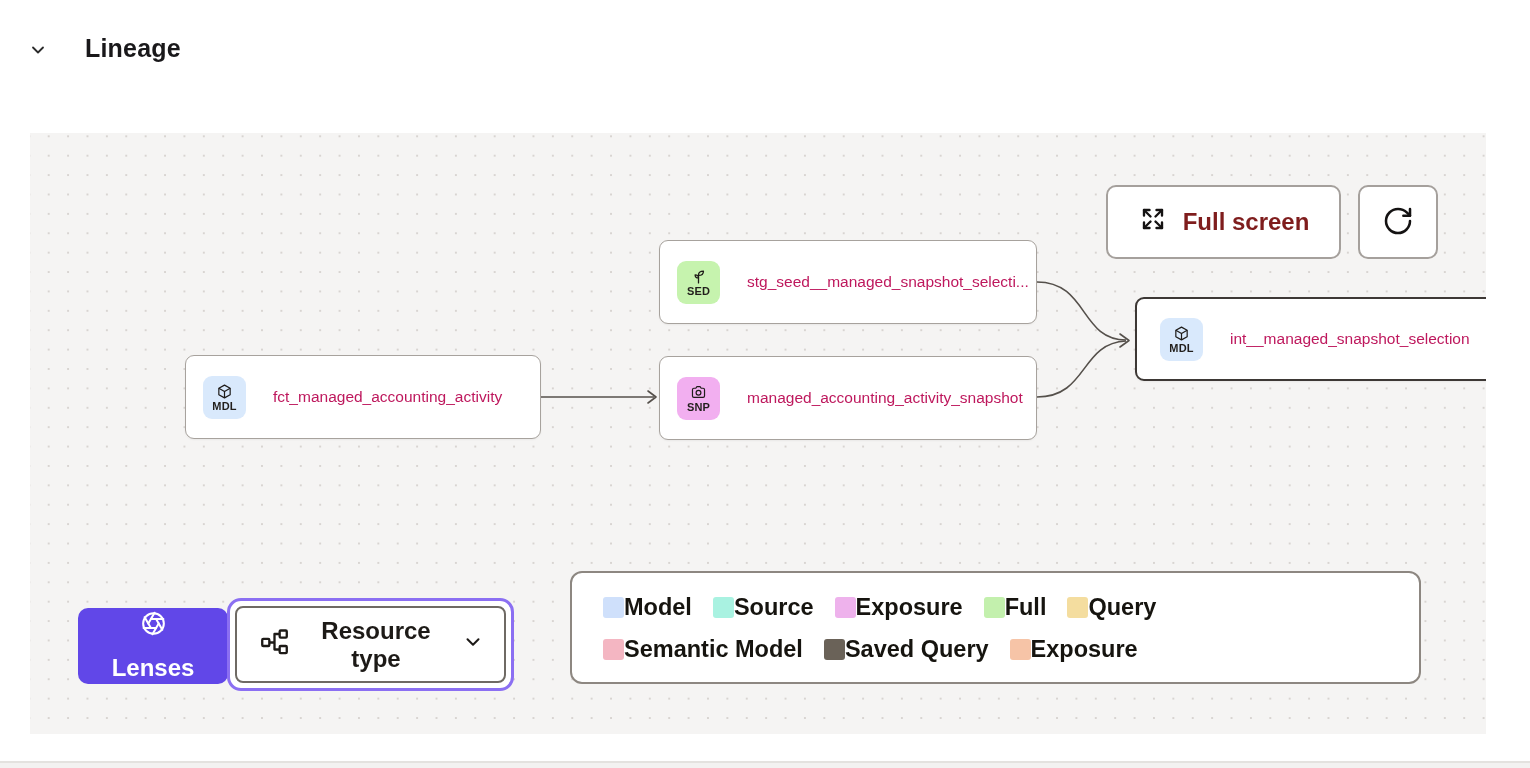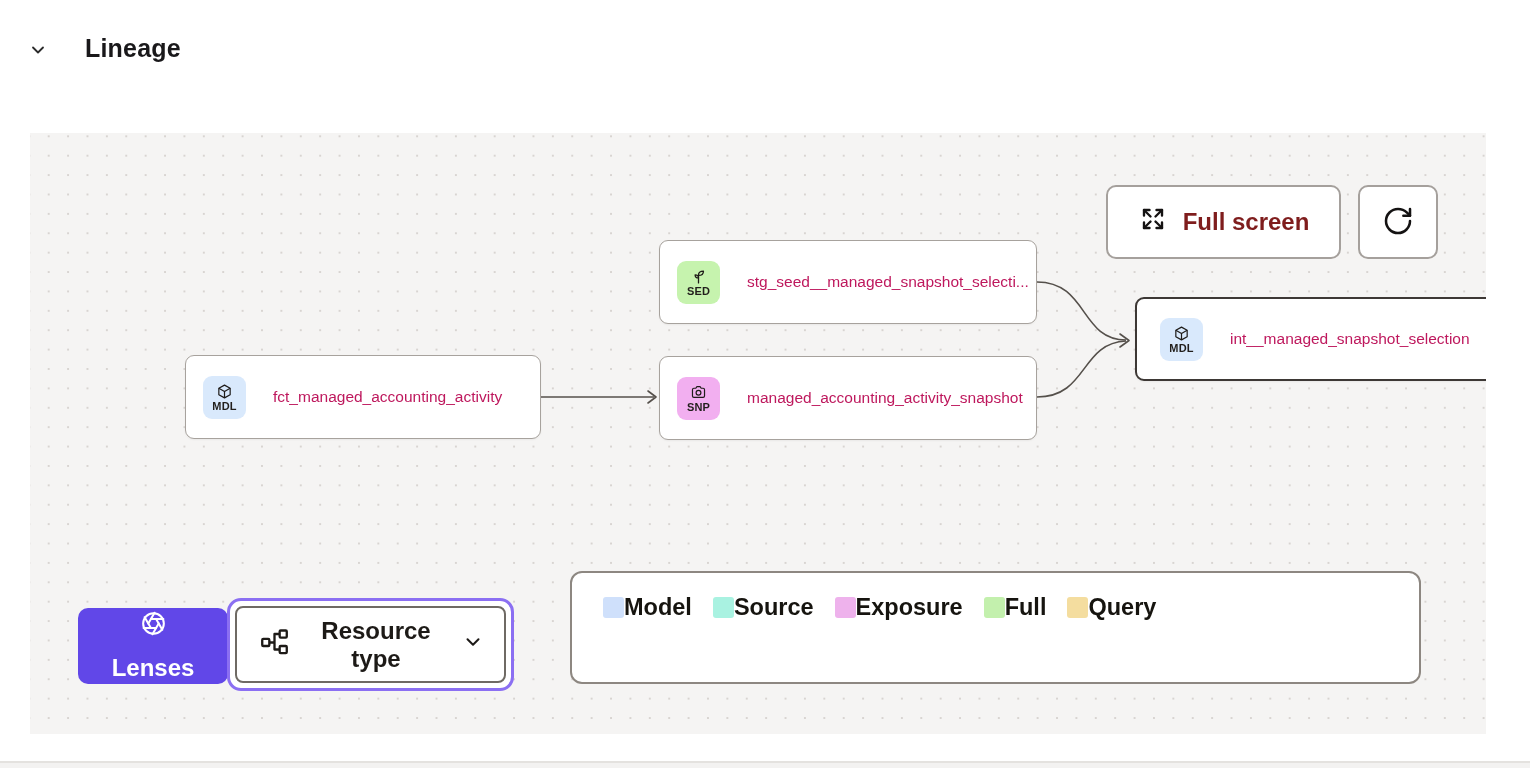--- a/index.html
+++ b/index.html
@@ -213,17 +213,31 @@
         </span>
       <span class="legend-item">
           <span class="swatch" style="background: rgb(195, 240, 173);"></span>
           <span>Full</span>
         </span>
       <span class="legend-item">
           <span class="swatch" style="background: rgb(244, 221, 159);"></span>
           <span>Query</span>
         </span>
     </div>
+    <div class="legend-row">
+      <span class="legend-item">
+          <span class="swatch" style="background: rgb(244, 182, 194);"></span>
+          <span>Semantic Model</span>
+        </span>
+      <span class="legend-item">
+          <span class="swatch" style="background: rgb(106, 98, 88);"></span>
+          <span>Saved Query</span>
+        </span>
+      <span class="legend-item">
+          <span class="swatch" style="background: rgb(246, 196, 167);"></span>
+          <span>Exposure</span>
+        </span>
+    </div>
   </div>
 
   <div class="bottom-divider"></div>
   <div class="bottom-strip"></div>
 </div>
 
 </body></html>

